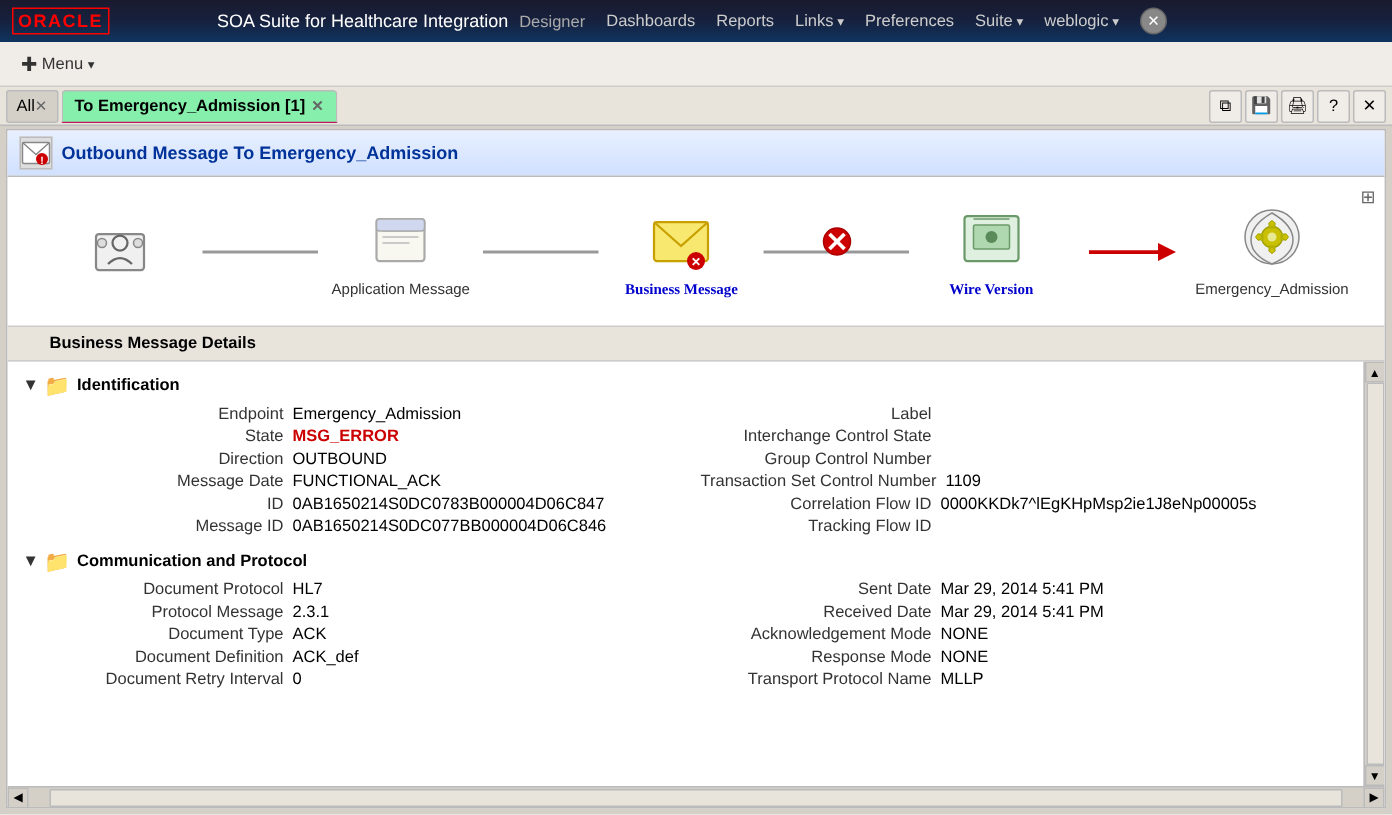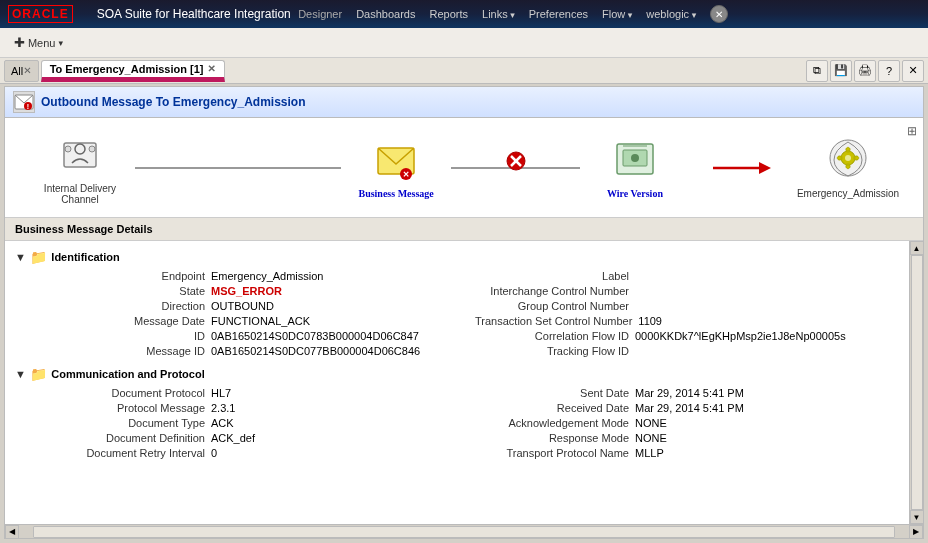--- a/index.html
+++ b/index.html
@@ -26,20 +26,21 @@
       letter-spacing: 1px;
       border: 1px solid #ff0000;
       padding: 1px 3px;
       margin-right: 24px;
     }
     .topbar-title {
       color: white;
       font-size: 12px;
       font-weight: normal;
       flex: 1;
+      margin-left: 48px;
     }
     .topbar-nav {
       display: flex;
       align-items: center;
       gap: 2px;
       text-align: center;
     }
     .topbar-nav-item {
       color: #ccc;
       font-size: 11px;
@@ -88,22 +89,22 @@
       border: 1px solid #bbb;
       border-bottom: none;
       padding: 2px 8px;
       font-size: 11px;
       cursor: pointer;
       display: flex; align-items: center; gap: 4px;
       border-radius: 3px 3px 0 0;
       height: 22px;
     }
     .tab.active {
-      background: #ffffff;
-      border-bottom: 5px solid #be185d;
+      background: #86efac;
+      border-bottom: 1px solid #be185d;
       font-weight: bold;
     }
     .tab-close { font-size: 10px; color: #666; cursor: pointer; }
     .tab-all {
       background: #d4d0c8;
       border: 1px solid #bbb;
       padding: 2px 6px;
       font-size: 11px;
       cursor: pointer;
       border-radius: 2px;
@@ -187,21 +188,21 @@
 
     
     .details-panel {
       flex: 1;
       overflow: hidden;
       display: flex;
       flex-direction: column;
     }
     .details-header {
       background: #e8e4dc;
-      padding: 5px 10px;
+      padding: 5px 28px;
       font-weight: bold;
       font-size: 11px;
       border-bottom: 1px solid #ccc;
     }
     .details-body {
       flex: 1;
       overflow-y: auto;
       padding: 4px 0;
     }
 
@@ -211,21 +212,20 @@
       font-weight: bold; font-size: 11px;
       cursor: pointer;
     }
     .section-folder { color: #e8a000; font-size: 14px; }
 
     .fields-grid {
       display: grid;
       grid-template-columns: 1fr 1fr;
       padding: 0 10px 4px 30px;
       gap: 1px 0;
-      margin-left: 16px;
     }
     .field-row {
       display: flex; align-items: baseline;
       padding: 1px 0;
     }
     .field-label {
       color: #333; min-width: 160px; text-align: right; padding-right: 6px; font-size: 11px;
     }
     .field-value {
       color: #000; font-size: 11px;
@@ -288,21 +288,21 @@
     <span class="topbar-title">
       SOA Suite for Healthcare Integration
       <span style="color:#aaa; margin-left:4px; font-size:11px;">Designer</span>
     </span>
   </div>
   <div class="topbar-nav">
     <span class="topbar-nav-item">Dashboards</span>
     <span class="topbar-nav-item">Reports</span>
     <span class="topbar-nav-item has-arrow">Links</span>
     <span class="topbar-nav-item">Preferences</span>
-    <span class="topbar-nav-item has-arrow">Flow</span>
+    <span class="topbar-nav-item has-arrow">Suite</span>
     <span class="topbar-nav-item has-arrow">weblogic</span>
   </div>
   <div class="window-close-btn">✕</div>
 </div>
 
 <div class="menubar">
   <button class="menu-btn">
     <span class="menu-plus">✚</span>
     <span>Menu</span>
     <span style="font-size:9px;">▾</span>
@@ -347,27 +347,38 @@
     <div class="flow-step">
       <div class="flow-icon">
         <svg width="44" height="44" viewBox="0 0 44 44">
           <rect x="6" y="10" width="32" height="24" rx="2" fill="#f0f0f0" stroke="#888" stroke-width="1.5"></rect>
           <circle cx="22" cy="16" r="5" fill="none" stroke="#666" stroke-width="1.5"></circle>
           <path d="M14,30 Q22,22 30,30" fill="none" stroke="#666" stroke-width="1.5"></path>
           <circle cx="10" cy="16" r="3" fill="#ddd" stroke="#888" stroke-width="1"></circle>
           <circle cx="34" cy="16" r="3" fill="#ddd" stroke="#888" stroke-width="1"></circle>
         </svg>
       </div>
-      <span class="flow-label">Internal Delivery Channel</span>
     </div>
 
     <div class="flow-connector" style="flex:0.4; min-width:30px;">
       <div class="connector-line" style="width:100%;"></div>
     </div>
 
+    <div class="flow-step">
+      <div class="flow-icon">
+        <svg width="44" height="44" viewBox="0 0 44 44">
+          <rect x="6" y="8" width="32" height="28" rx="2" fill="#f8f8f0" stroke="#aaa" stroke-width="1.5"></rect>
+          <line x1="10" y1="16" x2="34" y2="16" stroke="#bbb" stroke-width="1"></line>
+          <line x1="10" y1="20" x2="34" y2="20" stroke="#bbb" stroke-width="1"></line>
+          <line x1="10" y1="24" x2="28" y2="24" stroke="#bbb" stroke-width="1"></line>
+          <rect x="6" y="8" width="32" height="8" rx="2" fill="#d0d8f0" stroke="#aaa" stroke-width="1"></rect>
+        </svg>
+      </div>
+      <span class="flow-label">Application Message</span>
+    </div>
 
     <div class="flow-connector" style="flex:0.4; min-width:30px;">
       <div class="connector-line" style="width:100%;"></div>
     </div>
 
     <div class="flow-step">
       <div class="flow-icon">
         <svg width="44" height="44" viewBox="0 0 44 44">
           <rect x="4" y="10" width="36" height="26" rx="2" fill="#f8e870" stroke="#c8a000" stroke-width="1.5"></rect>
           <polyline points="4,10 22,26 40,10" fill="none" stroke="#c8a000" stroke-width="1.5"></polyline>
@@ -455,21 +466,21 @@
 
           <div class="field-row">
             <span class="field-label">Label</span>
           </div>
 
           <div class="field-row">
             <span class="field-label">State</span>
             <span class="field-value red">MSG_ERROR</span>
           </div>
           <div class="field-row">
-            <span class="field-label">Interchange Control Number</span>
+            <span class="field-label">Interchange Control State</span>
             <span class="field-value"></span>
           </div>
 
           <div class="field-row">
             <span class="field-label">Direction</span>
             <span class="field-value">OUTBOUND</span>
           </div>
           <div class="field-row">
             <span class="field-label">Group Control Number</span>
             <span class="field-value"></span>

